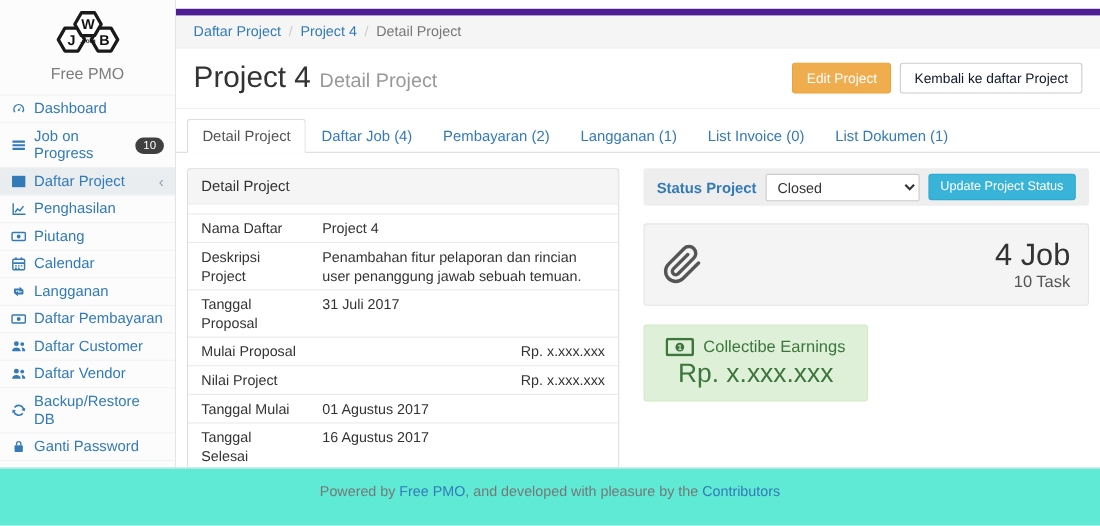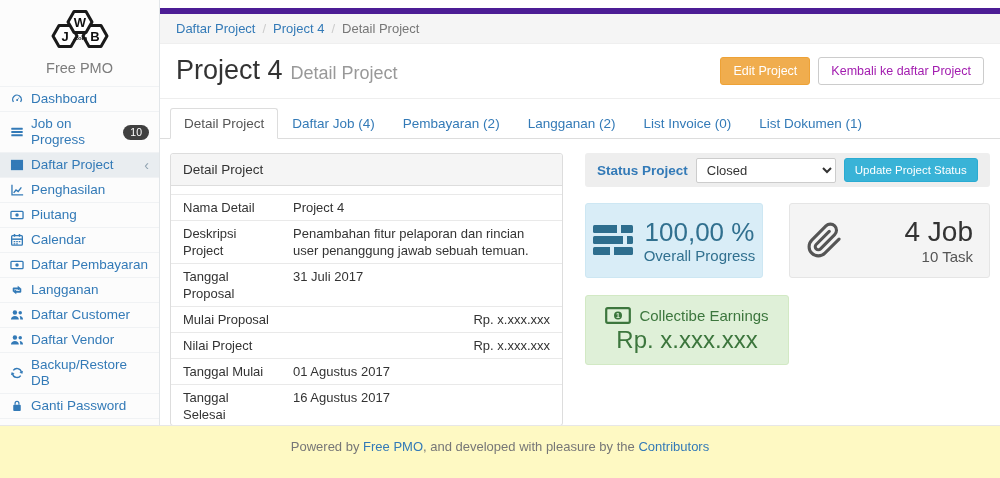--- a/index.html
+++ b/index.html
@@ -33,21 +33,21 @@
   .bc-sep { color:#ccc; padding:0 7px; }
 
   .page-head { display:flex; align-items:center; justify-content:space-between;
     padding:11px 16px 12px; border-bottom:1px solid #eee; }
   .page-title { font-size:27px; color:#333; font-weight:500; }
   .subtitle { font-size:18px; color:#999; font-weight:400; margin-left:8px; }
   .btns { display:flex; gap:8px; }
   .btn { font-size:12.5px; padding:6px 12px; border-radius:3px; border:1px solid transparent;
     cursor:pointer; font-family:inherit; }
   .btn-warning { background:#f0ad4e; border-color:#eea236; color:#fff; }
-  .btn-default { background:#fff; border-color:#ccc; color:#a21caf; }
+  .btn-default { background:#fff; border-color:#ccc; color:#0f172a; }
 
   .tabs { display:flex; padding:0 10px; border-bottom:1px solid #ddd; margin-top:9px; }
   .tab { font-size:13.5px; padding:7px 13px; color:#337ab7; cursor:pointer;
     border:1px solid transparent; border-radius:3px 3px 0 0; margin-bottom:-1px; }
   .tab.active { color:#555; background:#fff; border-color:#ddd #ddd #fff; }
 
   .content { display:flex; padding:14px 10px 0; }
 
   
   .panel { width:393px; border:1px solid #ddd; border-radius:3px; background:#fff;
@@ -83,21 +83,21 @@
   .jobs-text { margin-left:auto; text-align:right; }
   .jobs-value { font-size:28px; line-height:29px; color:#333; }
   .jobs-caption { font-size:15px; color:#555; margin-top:2px; }
   .box-earnings { width:204px; height:70px; margin-top:17px; background:#dff0d8;
     border:1px solid #d2e9c4; color:#3c763d; display:flex; flex-direction:column;
     align-items:center; justify-content:center; }
   .earn-top { display:flex; align-items:center; gap:8px; font-size:15px; }
   .money-big svg { width:26px; height:17px; display:block; }
   .earn-value { font-size:24px; margin-top:2px; }
 
-  footer { position:absolute; left:0; right:0; bottom:0; height:53px; background:#fef9c3;
+  footer { position:absolute; left:0; right:0; bottom:0; height:53px; background:#5eead4;
     border-top:1px solid #e7e7e7; text-align:center; font-size:13px; color:#777;
     padding-top:13px; }
   footer a { color:#337ab7; text-decoration:none; cursor:pointer; }
 </style>
 </head>
 <body>
 
 <div class="app">
 
   <div class="sidebar">
@@ -172,33 +172,33 @@
               <rect x="4.3" y="1.1" width="1.7" height="3.1" rx=".5"></rect>
               <rect x="10" y="1.1" width="1.7" height="3.1" rx=".5"></rect>
               <path d="M4.2 9.2h1.8v1.5H4.2zm2.9 0h1.8v1.5H7.1zm2.9 0h1.8v1.5H10zM4.2 11.6h1.8v1.5H4.2zm2.9 0h1.8v1.5H7.1z"></path>
             </svg>
           </span>
           <span>Calendar</span>
         </div>
         <div class="side-item">
           <span class="s-icon">
             <svg viewBox="0 0 16 16">
+              <path d="M3.1 9.7V6c0-.6.5-1 1-1h4.7V3.1L12.4 6 8.8 8.9V7H5.1v2.7zM12.9 6.3V10c0 .6-.5 1-1 1H7.2v1.9L3.6 10l3.6-2.9V9h3.7V6.3z"></path>
+            </svg>
+          </span>
+          <span>Langganan</span>
+        </div>
+        <div class="side-item">
+          <span class="s-icon">
+            <svg viewBox="0 0 16 16">
               <rect x="1.1" y="3.9" width="13.8" height="8.2" rx="1" fill="none" stroke="#337ab7" stroke-width="1.5"></rect>
               <circle cx="8" cy="8" r="2"></circle>
             </svg>
           </span>
           <span>Daftar Pembayaran</span>
-        </div>
-        <div class="side-item">
-          <span class="s-icon">
-            <svg viewBox="0 0 16 16">
-              <path d="M3.1 9.7V6c0-.6.5-1 1-1h4.7V3.1L12.4 6 8.8 8.9V7H5.1v2.7zM12.9 6.3V10c0 .6-.5 1-1 1H7.2v1.9L3.6 10l3.6-2.9V9h3.7V6.3z"></path>
-            </svg>
-          </span>
-          <span>Langganan</span>
         </div>
         <div class="side-item">
           <span class="s-icon">
             <svg viewBox="0 0 16 16">
               <circle cx="5.6" cy="5.1" r="2.5"></circle>
               <path d="M1.1 13c0-2.5 2-4 4.5-4s4.5 1.5 4.5 4z"></path>
               <circle cx="11.7" cy="5.5" r="2"></circle>
               <path d="M11.1 9.1c2.1.2 3.8 1.6 3.8 3.9h-3.2c0-1.5-.2-2.8-.6-3.9z"></path>
             </svg>
           </span>
@@ -257,33 +257,33 @@
       <div class="btns">
         <button class="btn btn-warning">Edit Project</button>
         <button class="btn btn-default">Kembali ke daftar Project</button>
       </div>
     </div>
 
     <div class="tabs">
         <span class="tab active">Detail Project</span>
         <span class="tab">Daftar Job (4)</span>
         <span class="tab">Pembayaran (2)</span>
-        <span class="tab">Langganan (2)</span>
+        <span class="tab">Langganan (1)</span>
         <span class="tab">List Invoice (0)</span>
         <span class="tab">List Dokumen (1)</span>
       </div>
 
     <div class="content">
 
       <div class="panel">
         <div class="panel-head">Detail Project</div>
         <table>
             <tbody>
               <tr>
-                <td class="lbl">Nama Detail</td>
+                <td class="lbl">Nama Daftar</td>
                 <td>Project 4</td>
               </tr>
               <tr>
                 <td class="lbl">Deskripsi Project</td>
                 <td>Penambahan fitur pelaporan dan rincian user penanggung jawab sebuah temuan.</td>
               </tr>
               <tr>
                 <td class="lbl">Tanggal Proposal</td>
                 <td>31 Juli 2017</td>
               </tr>
@@ -315,40 +315,20 @@
 
         <div class="status-bar">
           <span class="status-label">Status Project</span>
           <select class="status-select">
             <option>Closed</option>
           </select>
           <button class="btn btn-info">Update Project Status</button>
         </div>
 
         <div class="stats-row">
-          <div class="box box-progress">
-            <span class="tasks-icon">
-              <svg viewBox="0 0 40 33">
-                <g fill="#2e6e8e">
-                  <rect x="0" y="1" width="40" height="8" rx="1.5"></rect>
-                  <rect x="0" y="12" width="40" height="8" rx="1.5"></rect>
-                  <rect x="0" y="23" width="40" height="8" rx="1.5"></rect>
-                </g>
-                <g fill="#d9edf7">
-                  <rect x="24" y="1" width="4" height="8"></rect>
-                  <rect x="30" y="12" width="4" height="8"></rect>
-                  <rect x="17" y="23" width="4" height="8"></rect>
-                </g>
-              </svg>
-            </span>
-            <span class="progress-text">
-              <div class="progress-value">100,00 %</div>
-              <div class="progress-caption">Overall Progress</div>
-            </span>
-          </div>
 
           <div class="box box-jobs">
             <span class="paperclip-icon">
               <svg viewBox="0 0 24 24" fill="none" stroke="#555" stroke-width="2" stroke-linecap="round" stroke-linejoin="round">
                 <path d="M21.44 11.05l-9.19 9.19a6 6 0 0 1-8.49-8.49l9.19-9.19a4 4 0 0 1 5.66 5.66l-9.2 9.19a2 2 0 0 1-2.83-2.83l8.49-8.48"></path>
               </svg>
             </span>
             <span class="jobs-text">
               <div class="jobs-value">4 Job</div>
               <div class="jobs-caption">10 Task</div>

